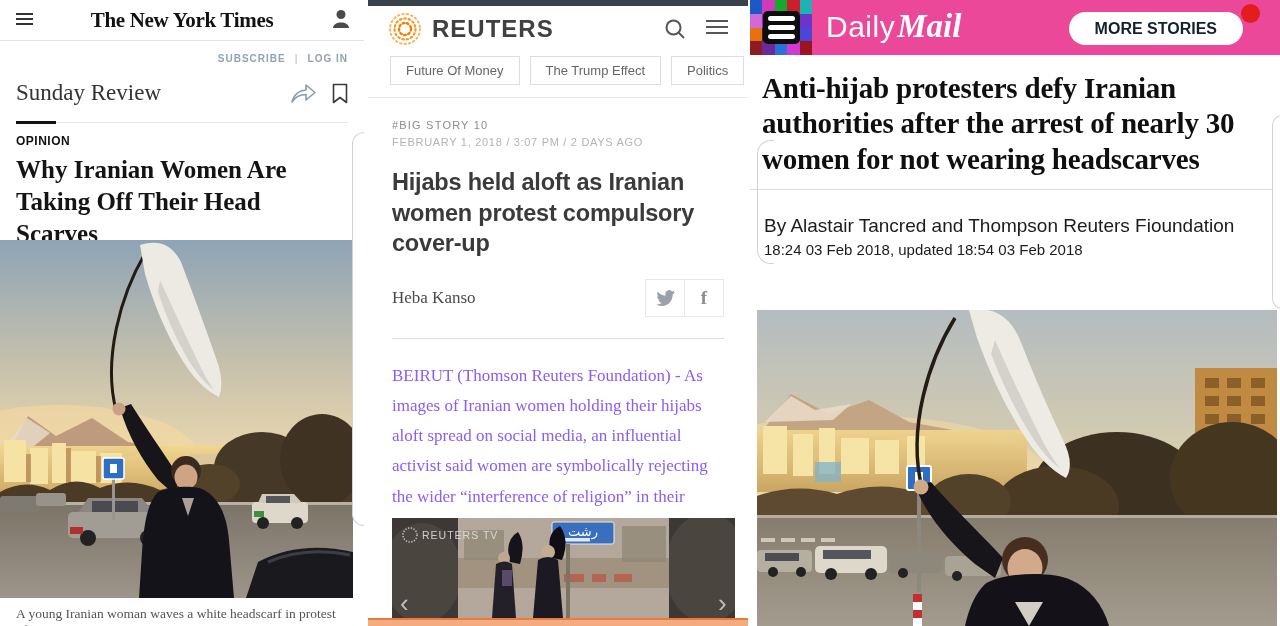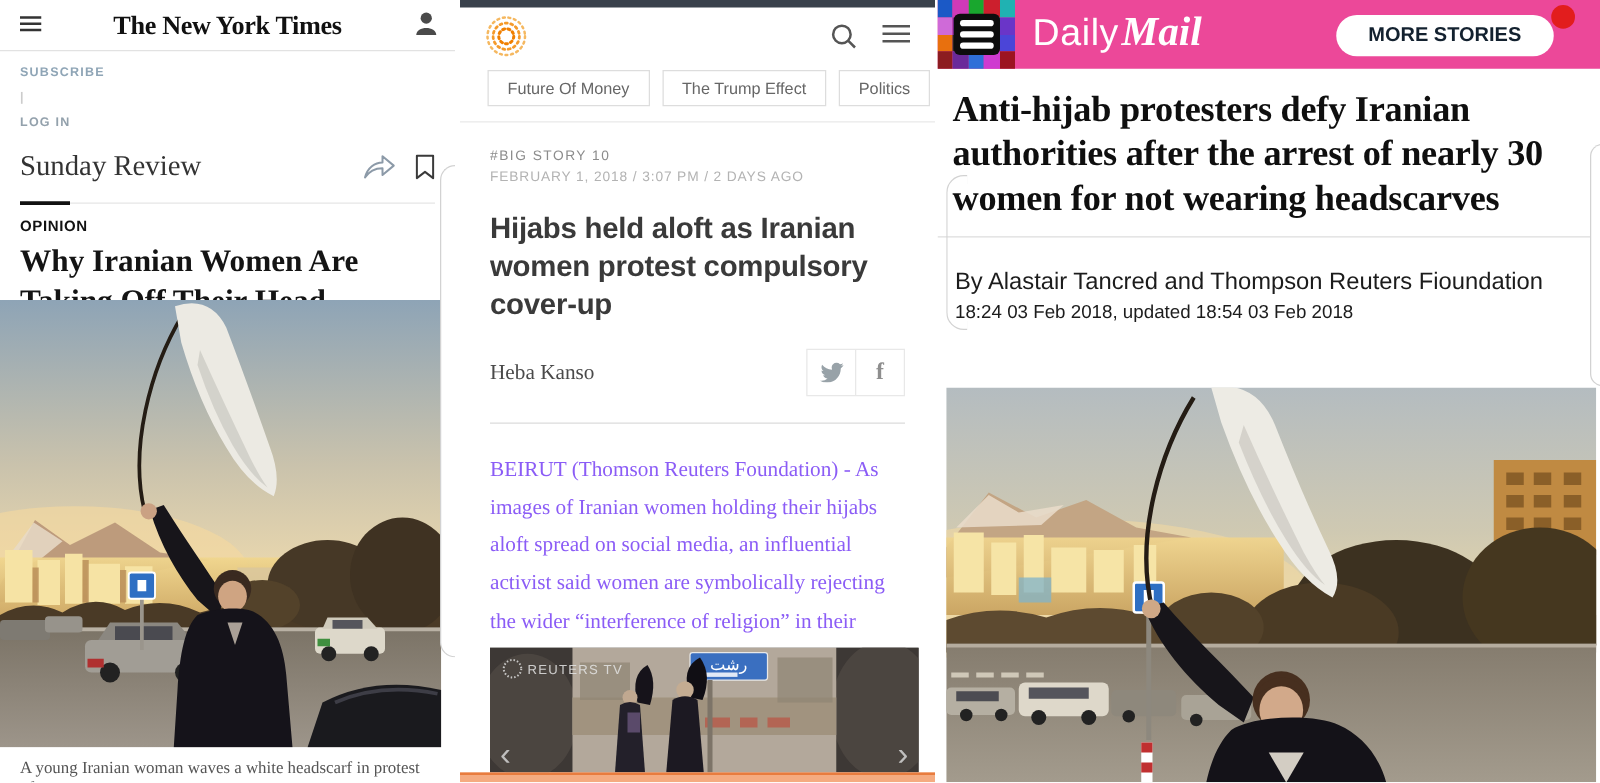--- a/index.html
+++ b/index.html
@@ -6,21 +6,21 @@
   .screen{position:relative;width:1280px;height:626px;background:#fff;overflow:hidden;
           font-family:"Liberation Sans",sans-serif;color:#222;}
   .panel{position:absolute;top:0;height:626px;background:#fff;overflow:hidden;}
   
   .p-nyt{left:0;width:364px;}
   .nyt-header{height:40px;border-bottom:1px solid #e2e2e2;position:relative;display:flex;align-items:center;justify-content:center;}
   .nyt-burger{position:absolute;left:16px;top:13px;width:17px;cursor:pointer;}
   .nyt-burger div{height:2px;background:#333;margin-bottom:3px;}
   .nyt-brand{font-family:"Liberation Serif",serif;font-weight:bold;font-size:21px;color:#111;letter-spacing:-.3px;}
   .nyt-person{position:absolute;right:14px;top:9px;}
-  .nyt-subrow{display:flex;justify-content:flex-end;align-items:flex-start;gap:9px;padding:12px 16px 0;flex-direction:column;}
+  .nyt-subrow{display:flex;justify-content:flex-end;align-items:flex-start;gap:9px;padding:12px 16px 0;}
   .nyt-subrow span{font-size:10px;font-weight:bold;letter-spacing:1px;}
   .nyt-subscribe{color:#8fa5b6;}
   .nyt-login{color:#93a1ac;}
   .nyt-sep{color:#ccc;font-weight:normal;}
   .nyt-section-row{display:flex;align-items:center;padding:16px 16px 8px;}
   .nyt-section{font-family:"Liberation Serif",serif;font-size:23px;color:#333;}
   .nyt-sec-icons{margin-left:auto;display:flex;align-items:center;gap:15px;}
   .nyt-rule{margin:8px 16px 0;border-top:1px solid #e6e6e6;position:relative;}
   .nyt-rule::before{content:"";position:absolute;left:0;top:-2px;width:40px;height:3px;background:#111;}
   .nyt-kicker{padding:11px 16px 0;font-size:12px;font-weight:bold;letter-spacing:.5px;color:#111;}
@@ -204,20 +204,21 @@
   <div class="panel p-reu">
     <div class="reu-topbar" style="background: rgb(57, 65, 75);"></div>
     <div class="reu-header">
       <svg width="34" height="34" viewBox="0 0 34 34">
         <g fill="none" stroke-linecap="round">
           <circle cx="17" cy="17" r="6" stroke="#f07f00" stroke-width="2.4" stroke-dasharray="1.6 2.6"></circle>
           <circle cx="17" cy="17" r="10.5" stroke="#f59a2a" stroke-width="2.2" stroke-dasharray="1.6 2.8"></circle>
           <circle cx="17" cy="17" r="15" stroke="#f5b860" stroke-width="2" stroke-dasharray="1.5 3"></circle>
         </g>
       </svg>
+      <span class="reu-brand">REUTERS</span>
       <span class="reu-hicons">
         <svg width="22" height="22" viewBox="0 0 22 22">
             <circle cx="9.5" cy="9.5" r="7" fill="none" stroke="#555" stroke-width="2"></circle>
             <line x1="14.5" y1="14.5" x2="20" y2="20" stroke="#555" stroke-width="2"></line>
           </svg>
         <span class="reu-menu">
             <div></div>
             <div></div>
             <div></div>
           </span>

